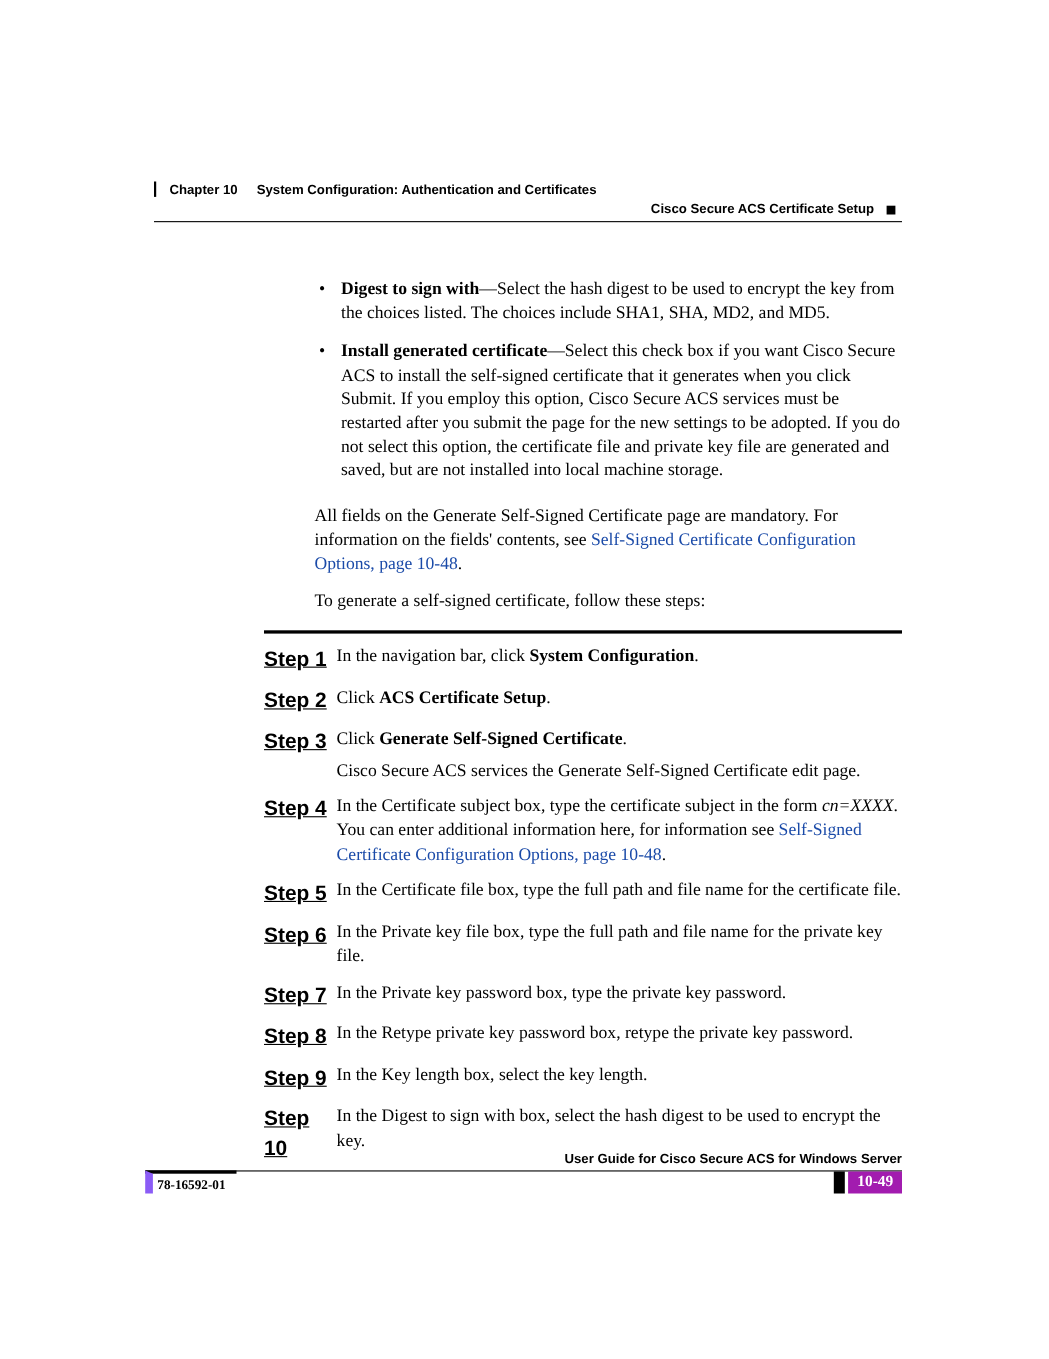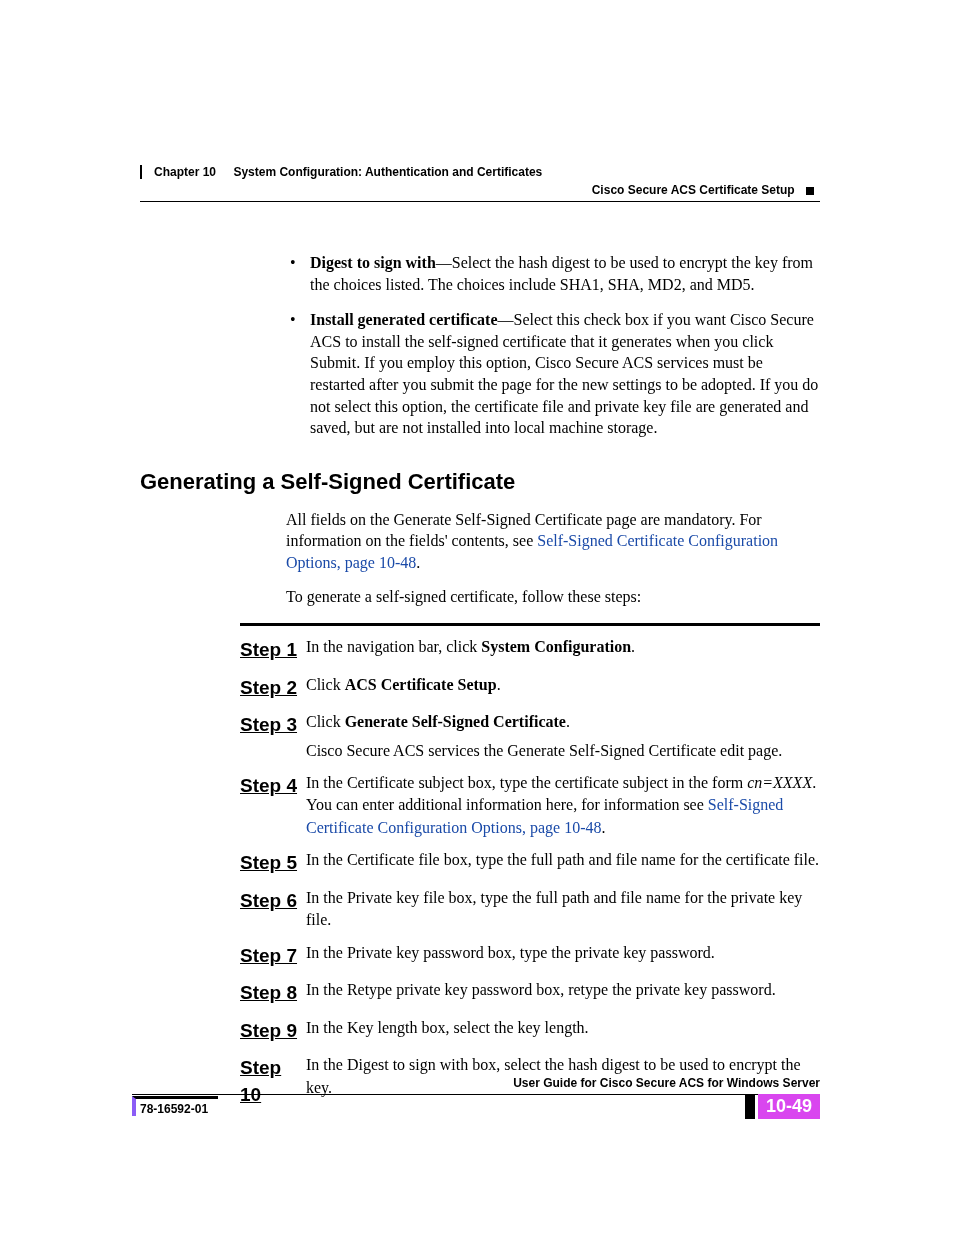--- a/index.html
+++ b/index.html
@@ -121,43 +121,43 @@
     border-top: 1px solid #000;
     margin: 0;
   }
   .footer-bar {
     display: flex;
     justify-content: space-between;
     align-items: center;
     margin-top: 0;
   }
   .doc-id {
-    font-family: Liberation Sans, sans-serif;
+    font-family: Liberation Serif, serif;
     font-size: 12px;
     font-weight: bold;
     border-top: 3px solid #000;
-    border-left: 4px solid #8b5cf6;
+    border-left: 7px solid #8b5cf6;
     padding: 3px 10px 0 4px;
     margin-top: -1px;
   }
   .page-box {
     display: flex;
     align-items: stretch;
     margin-top: -1px;
   }
   .page-box .sqleft {
     width: 10px; background: #000;
     margin-right: 3px;
   }
   .page-num {
-    background: #d946ef;
+    background: #a21caf;
     color: #fff;
-    font-family: Liberation Sans, sans-serif;
-    font-weight: bold;
-    font-size: 18px;
+    font-family: Liberation Serif, serif;
+    font-weight: bold;
+    font-size: 14px;
     padding: 2px 8px;
   }
 </style>
 </head>
 <body>
 
 <div class="page">
 
   <div class="running-head">
     <div class="head-row1">
@@ -171,21 +171,20 @@
     <hr class="head-rule">
   </div>
 
   <div class="content-block">
     <ul class="bullets">
         <li><span class="term">Digest to sign with</span><span>—Select the hash digest to be used to encrypt the key from the choices listed. The choices include SHA1, SHA, MD2, and MD5.</span></li>
         <li><span class="term">Install generated certificate</span><span>—Select this check box if you want Cisco Secure ACS to install the self-signed certificate that it generates when you click Submit. If you employ this option, Cisco Secure ACS services must be restarted after you submit the page for the new settings to be adopted. If you do not select this option, the certificate file and private key file are generated and saved, but are not installed into local machine storage.</span></li>
       </ul>
   </div>
 
-  <h2 class="section">Generating a Self-Signed Certificate</h2>
 
   <div class="content-block">
     <div class="para">
       <span>All fields on the Generate Self-Signed Certificate page are mandatory. For information on the fields' contents, see </span><a class="link" href="#">Self-Signed Certificate Configuration Options, page 10-48</a><span>.</span>
     </div>
     <div class="para">To generate a self-signed certificate, follow these steps:</div>
   </div>
 
   <div class="steps">
     <hr class="steps-rule">

